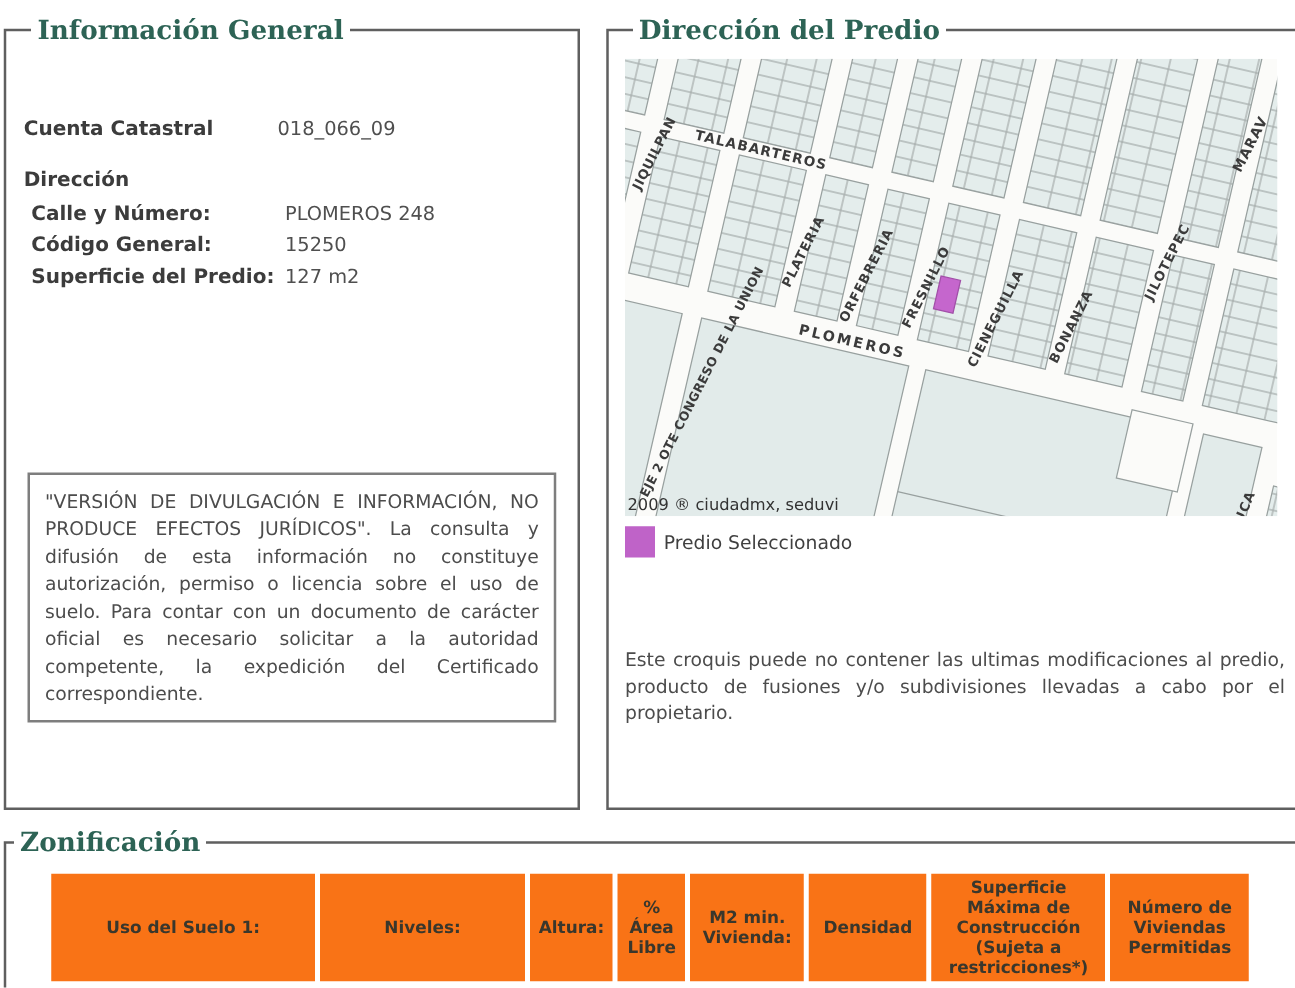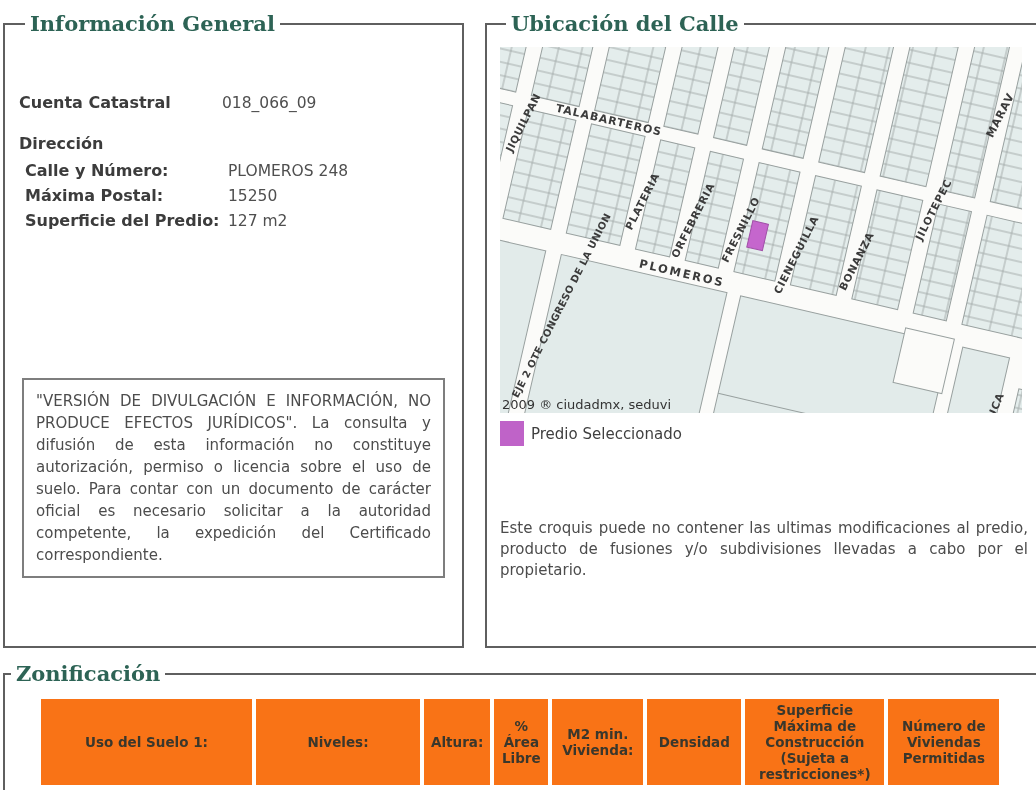--- a/index.html
+++ b/index.html
@@ -54,33 +54,33 @@
     <span class="v">018_066_09</span>
   </div>
 
   <div class="section-label">Dirección</div>
 
   <div class="kv sub">
     <span class="k">Calle y Número:</span>
     <span class="v">PLOMEROS 248</span>
   </div>
   <div class="kv sub">
-    <span class="k">Máxima Postal:</span>
+    <span class="k">Código General:</span>
     <span class="v">15250</span>
   </div>
   <div class="kv sub">
     <span class="k">Superficie del Predio:</span>
     <span class="v">127 m2</span>
   </div>
 
   <div class="disclaimer">"VERSIÓN DE DIVULGACIÓN E INFORMACIÓN, NO PRODUCE EFECTOS JURÍDICOS". La consulta y difusión de esta información no constituye autorización, permiso o licencia sobre el uso de suelo. Para contar con un documento de carácter oficial es necesario solicitar a la autoridad competente, la expedición del Certificado correspondiente.</div>
 </fieldset>
 
 <fieldset id="fs-ubic">
-  <legend>Ubicación del Calle</legend>
+  <legend>Dirección del Predio</legend>
 
   <div class="map-wrap">
     <svg width="522" height="366" viewBox="0 0 522 366">
       <defs>
         <pattern id="pp" width="23" height="13" patternUnits="userSpaceOnUse">
           <rect width="23" height="13" fill="#e4edec" stroke="#a6adac" stroke-width="1"></rect>
         </pattern>
       </defs>
       <rect x="0" y="0" width="522" height="366" fill="#fbfbf9"></rect>
       <g transform="rotate(13,262,183)">

